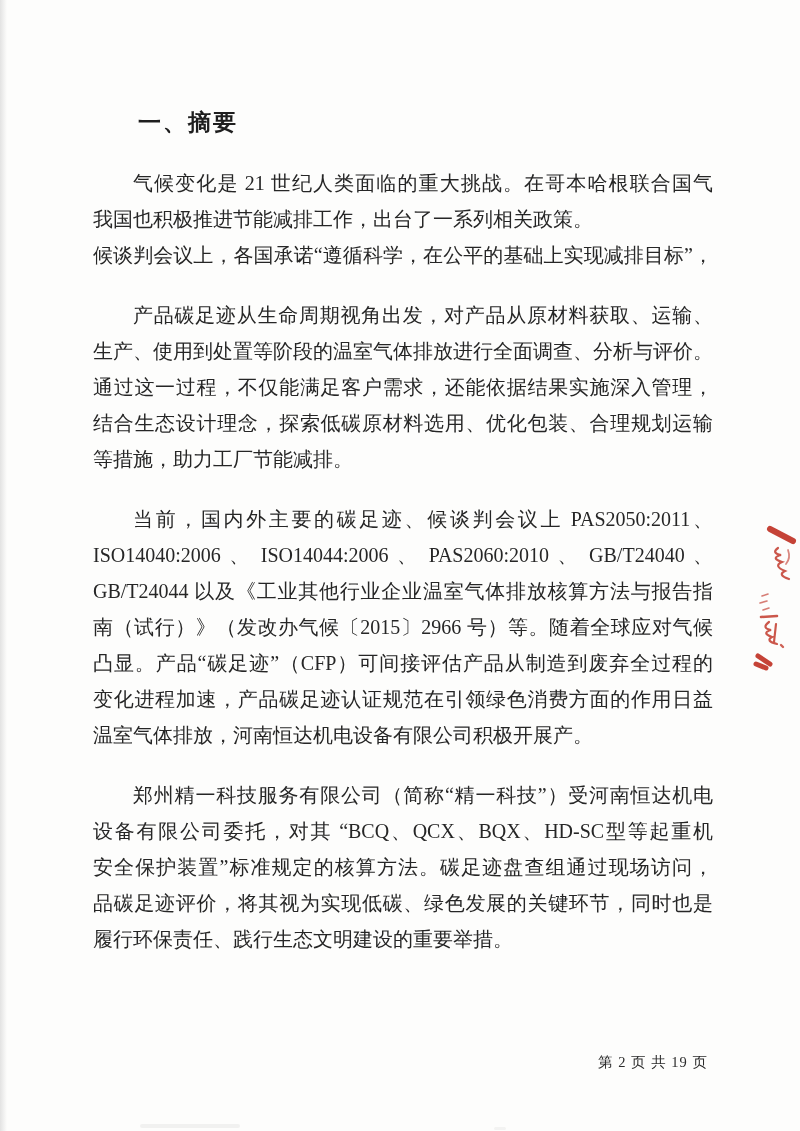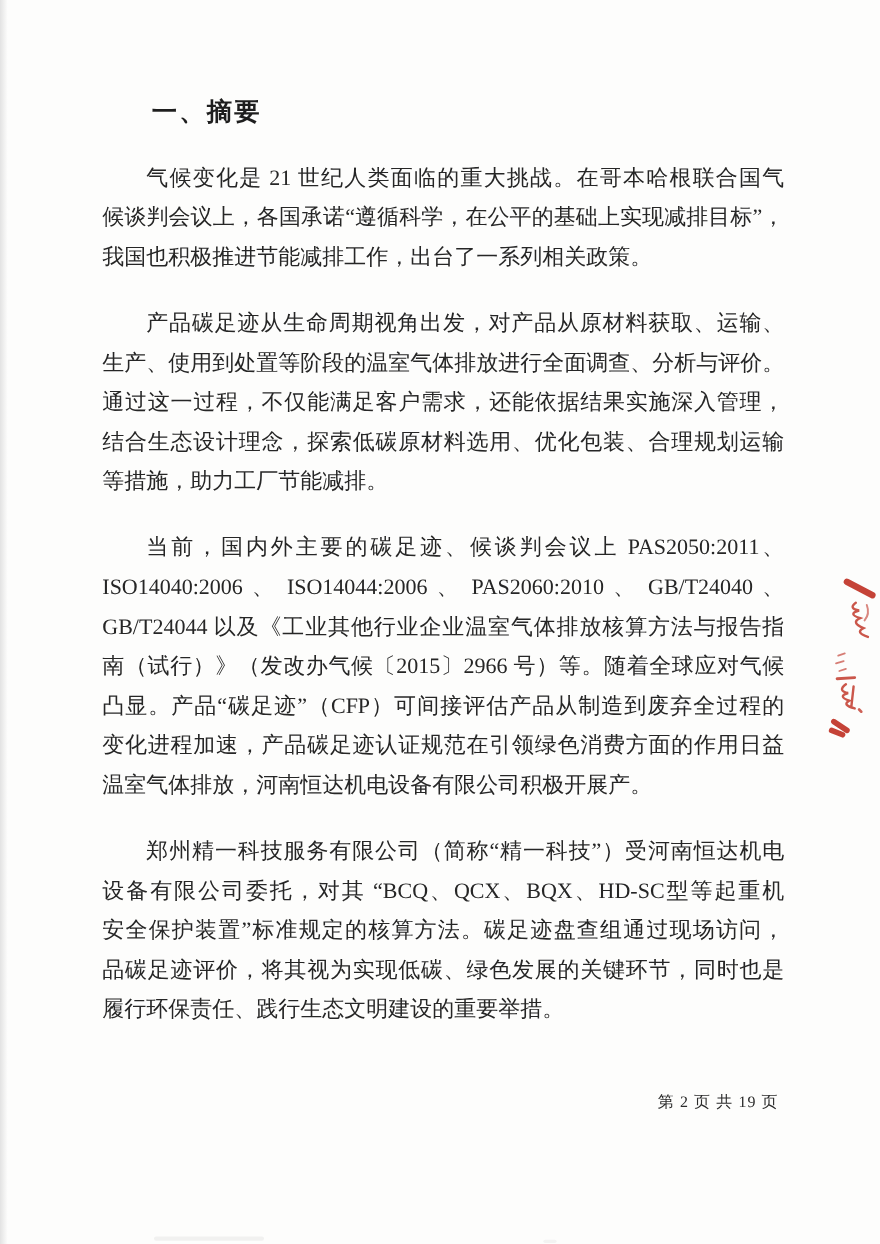--- a/index.html
+++ b/index.html
@@ -34,21 +34,21 @@
   .scan-smudge-2 {
     position: absolute;
     left: 494px; top: 1127px;
     width: 12px; height: 3px;
     background: #f3f3f2;
     border-radius: 2px;
   }
   .content {
     position: absolute;
     left: 93px;
-    top: 84px;
+    top: 105px;
     width: 620px;
   }
   .heading {
     height: 36px;
     line-height: 36px;
     font-size: 23px;
     font-weight: bold;
     letter-spacing: 2px;
     padding-left: 45px;
     color: #1e1e1e;
@@ -61,21 +61,21 @@
     text-align: justify;
     text-align-last: justify;
     overflow: hidden;
     white-space: normal;
   }
   .line.first { text-indent: 2em; margin-top: 24px; }
   .line.last { text-align-last: left; }
   .footer {
     position: absolute;
     left: 598px;
-    top: 992px;
+    top: 1052px;
     width: 115px;
     height: 20px;
     line-height: 20px;
     font-size: 14.5px;
     color: #2a2a2a;
     letter-spacing: 1px;
     white-space: nowrap;
   }
   .seal-fragment {
     position: absolute;
@@ -91,22 +91,22 @@
 <div class="page">
 
   <div class="scan-edge-left"></div>
 
   <div class="content">
 
     <div class="heading">一、摘要</div>
 
     <div class="para">
       <div class="line first">气候变化是 21 世纪人类面临的重大挑战。在哥本哈根联合国气</div>
+      <div class="line last">我国也积极推进节能减排工作，出台了一系列相关政策。</div>
       <div class="line">候谈判会议上，各国承诺“遵循科学，在公平的基础上实现减排目标”，</div>
-      <div class="line last">我国也积极推进节能减排工作，出台了一系列相关政策。</div>
     </div>
 
     <div class="para">
       <div class="line first">产品碳足迹从生命周期视角出发，对产品从原材料获取、运输、</div>
       <div class="line">生产、使用到处置等阶段的温室气体排放进行全面调查、分析与评价。</div>
       <div class="line">通过这一过程，不仅能满足客户需求，还能依据结果实施深入管理，</div>
       <div class="line">结合生态设计理念，探索低碳原材料选用、优化包装、合理规划运输</div>
       <div class="line last">等措施，助力工厂节能减排。</div>
     </div>
 

